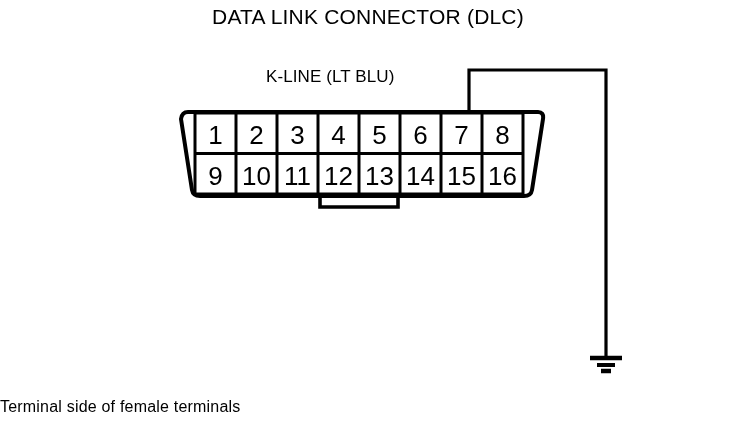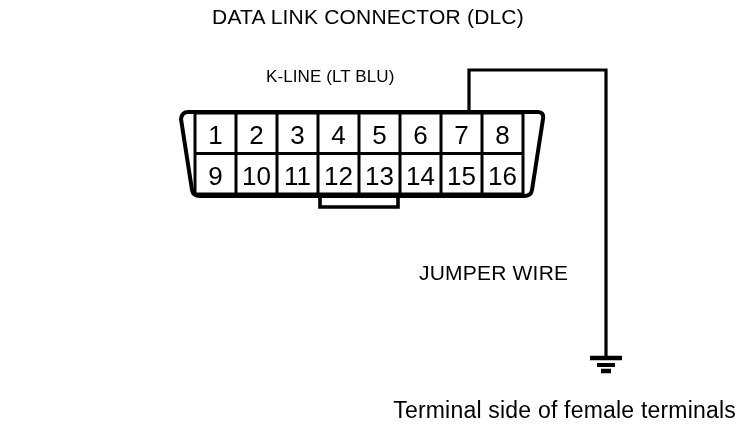--- a/index.html
+++ b/index.html
@@ -39,22 +39,22 @@
   #jumper-label {
     left: 419px;
     top: 262px;
     font-size: 21px;
     letter-spacing: 0.2px;
   }
   #caption {
     left: 0;
     top: 399px;
     width: 736px;
-    text-align: right;
-    font-size: 23px;
+    text-align: left;
+    font-size: 16px;
     letter-spacing: 0.2px;
   }
   #svg-layer {
     position: absolute;
     left: 0;
     top: 0;
     width: 736px;
     height: 432px;
   }
   .pin-num {
@@ -65,21 +65,20 @@
 </style>
 </head>
 <body>
 
 <div id="page">
 
   <div class="lbl" id="title">DATA LINK CONNECTOR (DLC)</div>
 
   <div class="lbl" id="kline-label">K-LINE (LT BLU)</div>
 
-  <div class="lbl" id="jumper-label">JUMPER WIRE</div>
 
   <div class="lbl" id="caption">Terminal side of female terminals</div>
 
   <svg id="svg-layer" viewBox="0 0 736 432" xmlns="http://www.w3.org/2000/svg">
 
     <g fill="none" stroke="#000000" stroke-width="3.2">
       <path d="M 469,113 L 469,70 L 606,70 L 606,358"></path>
     </g>
 
     <g stroke="#000000" stroke-linecap="butt">

